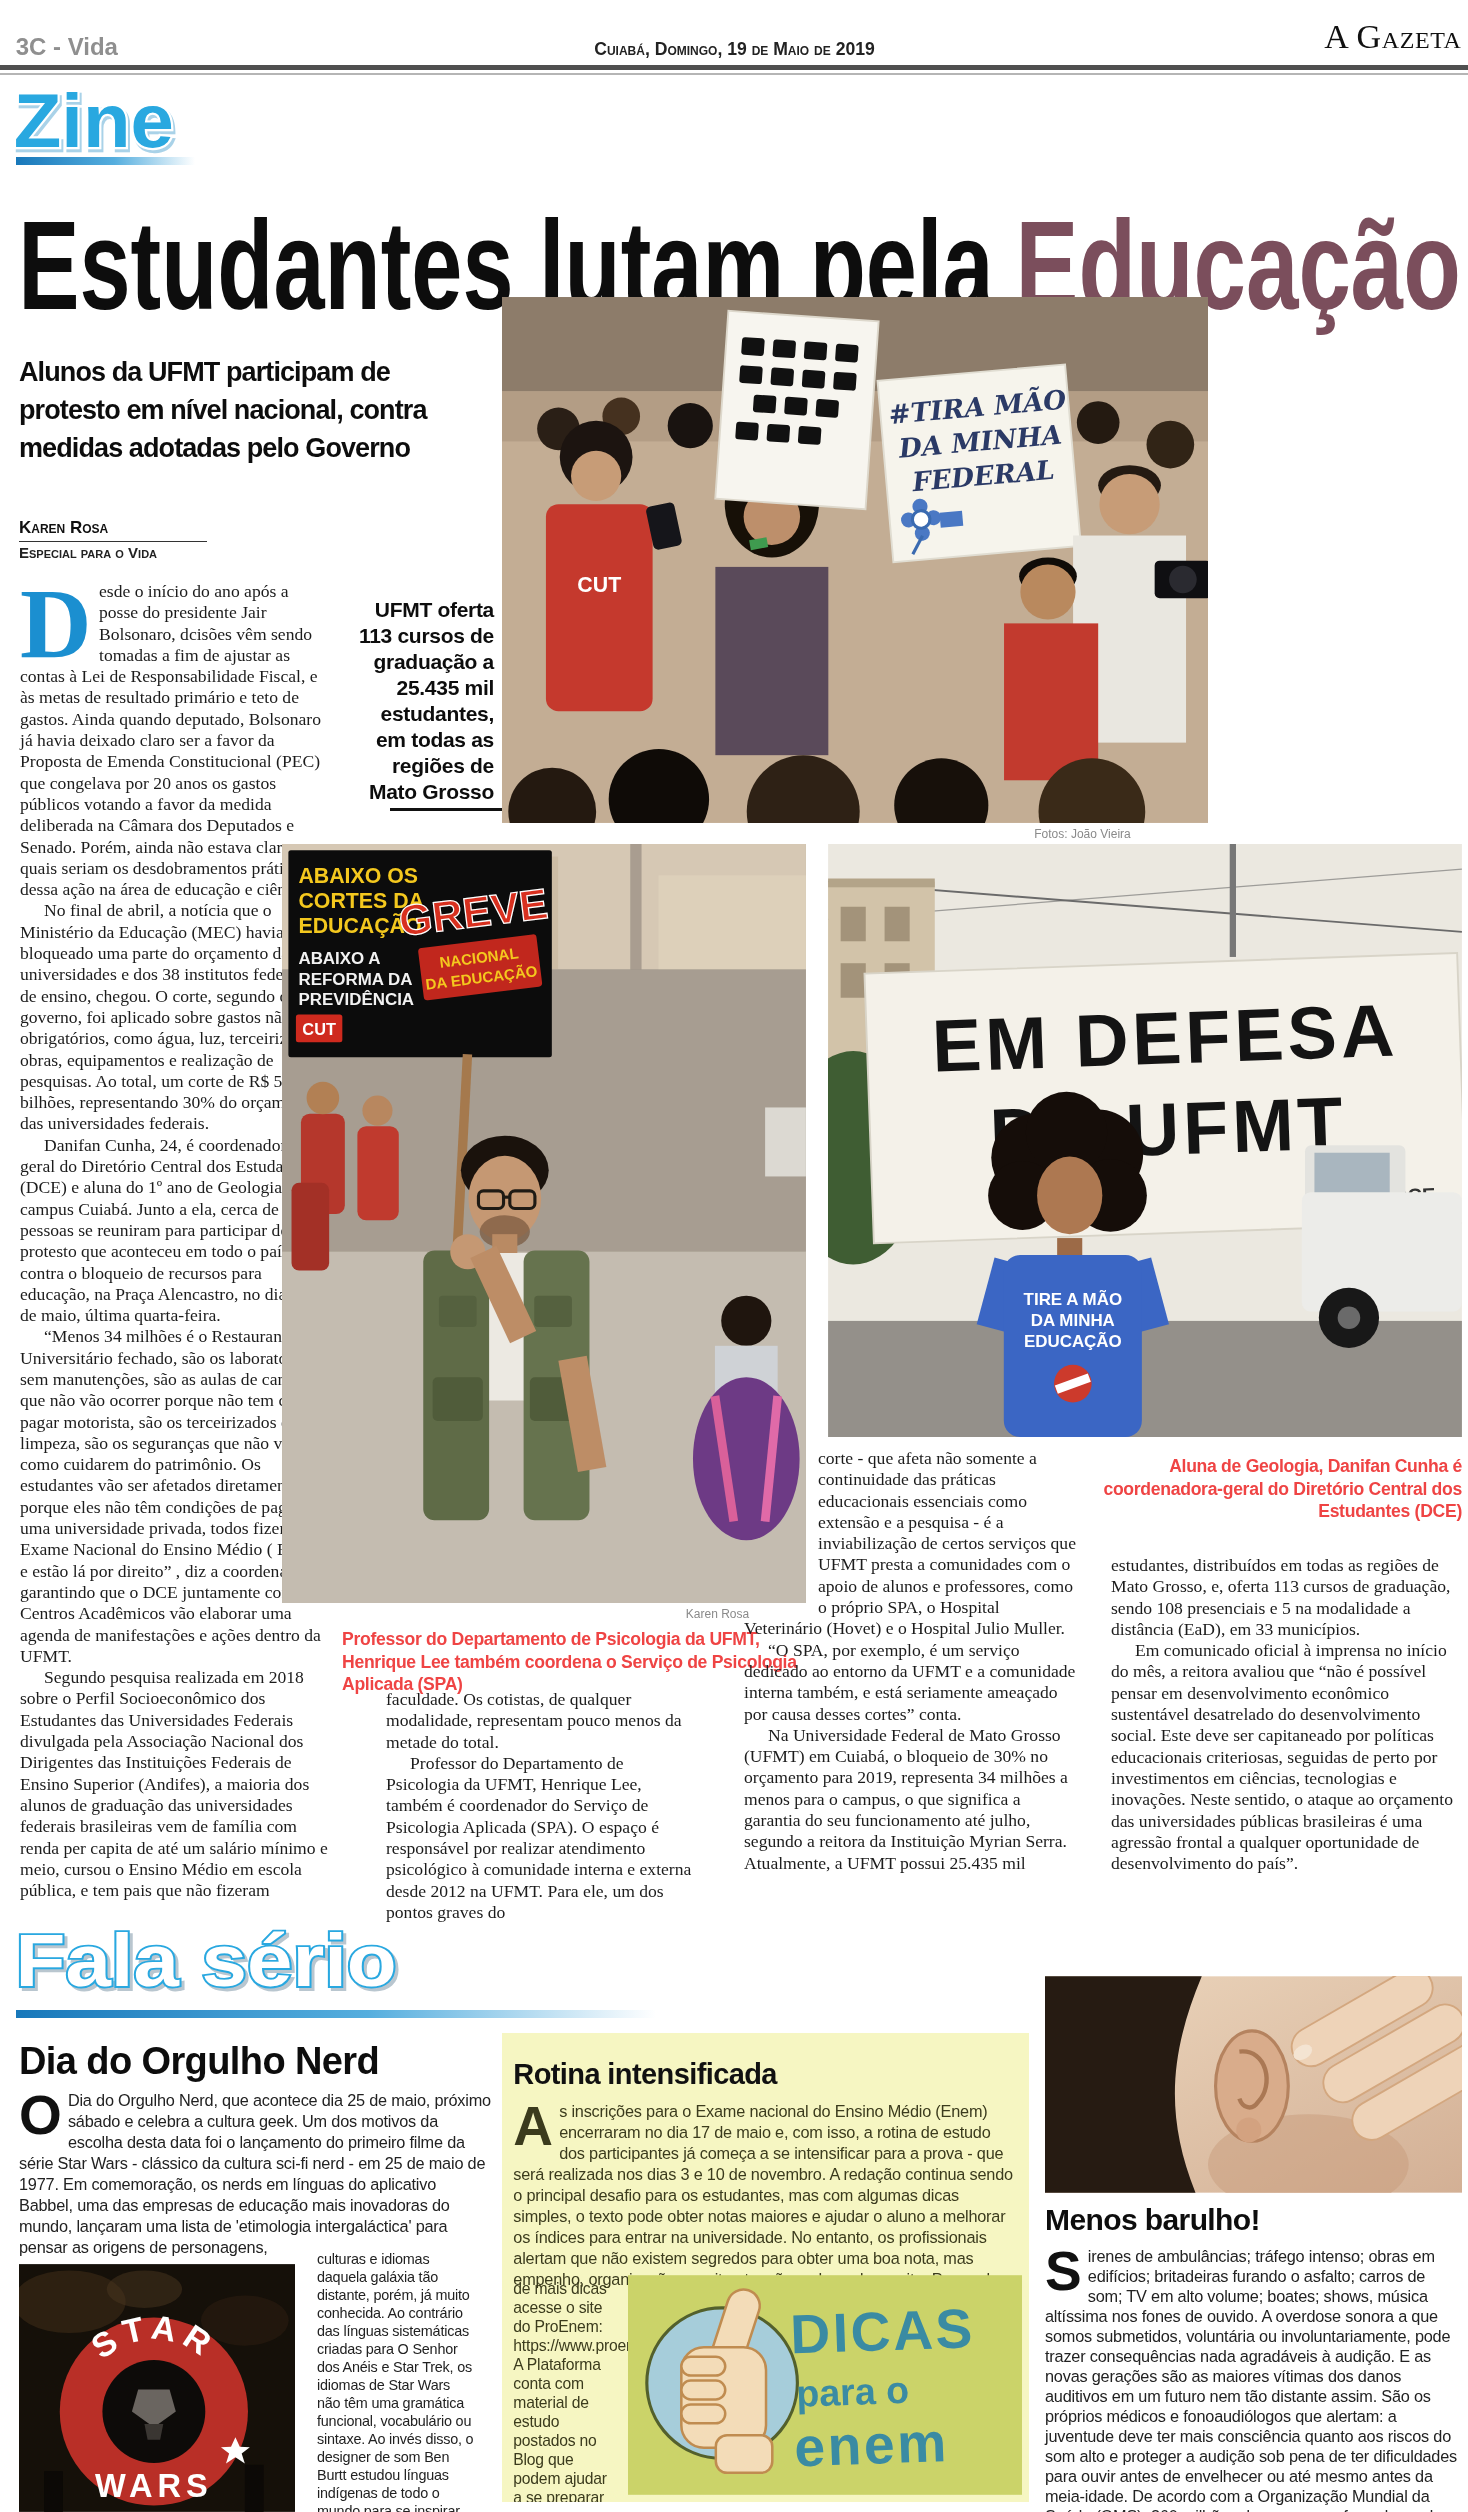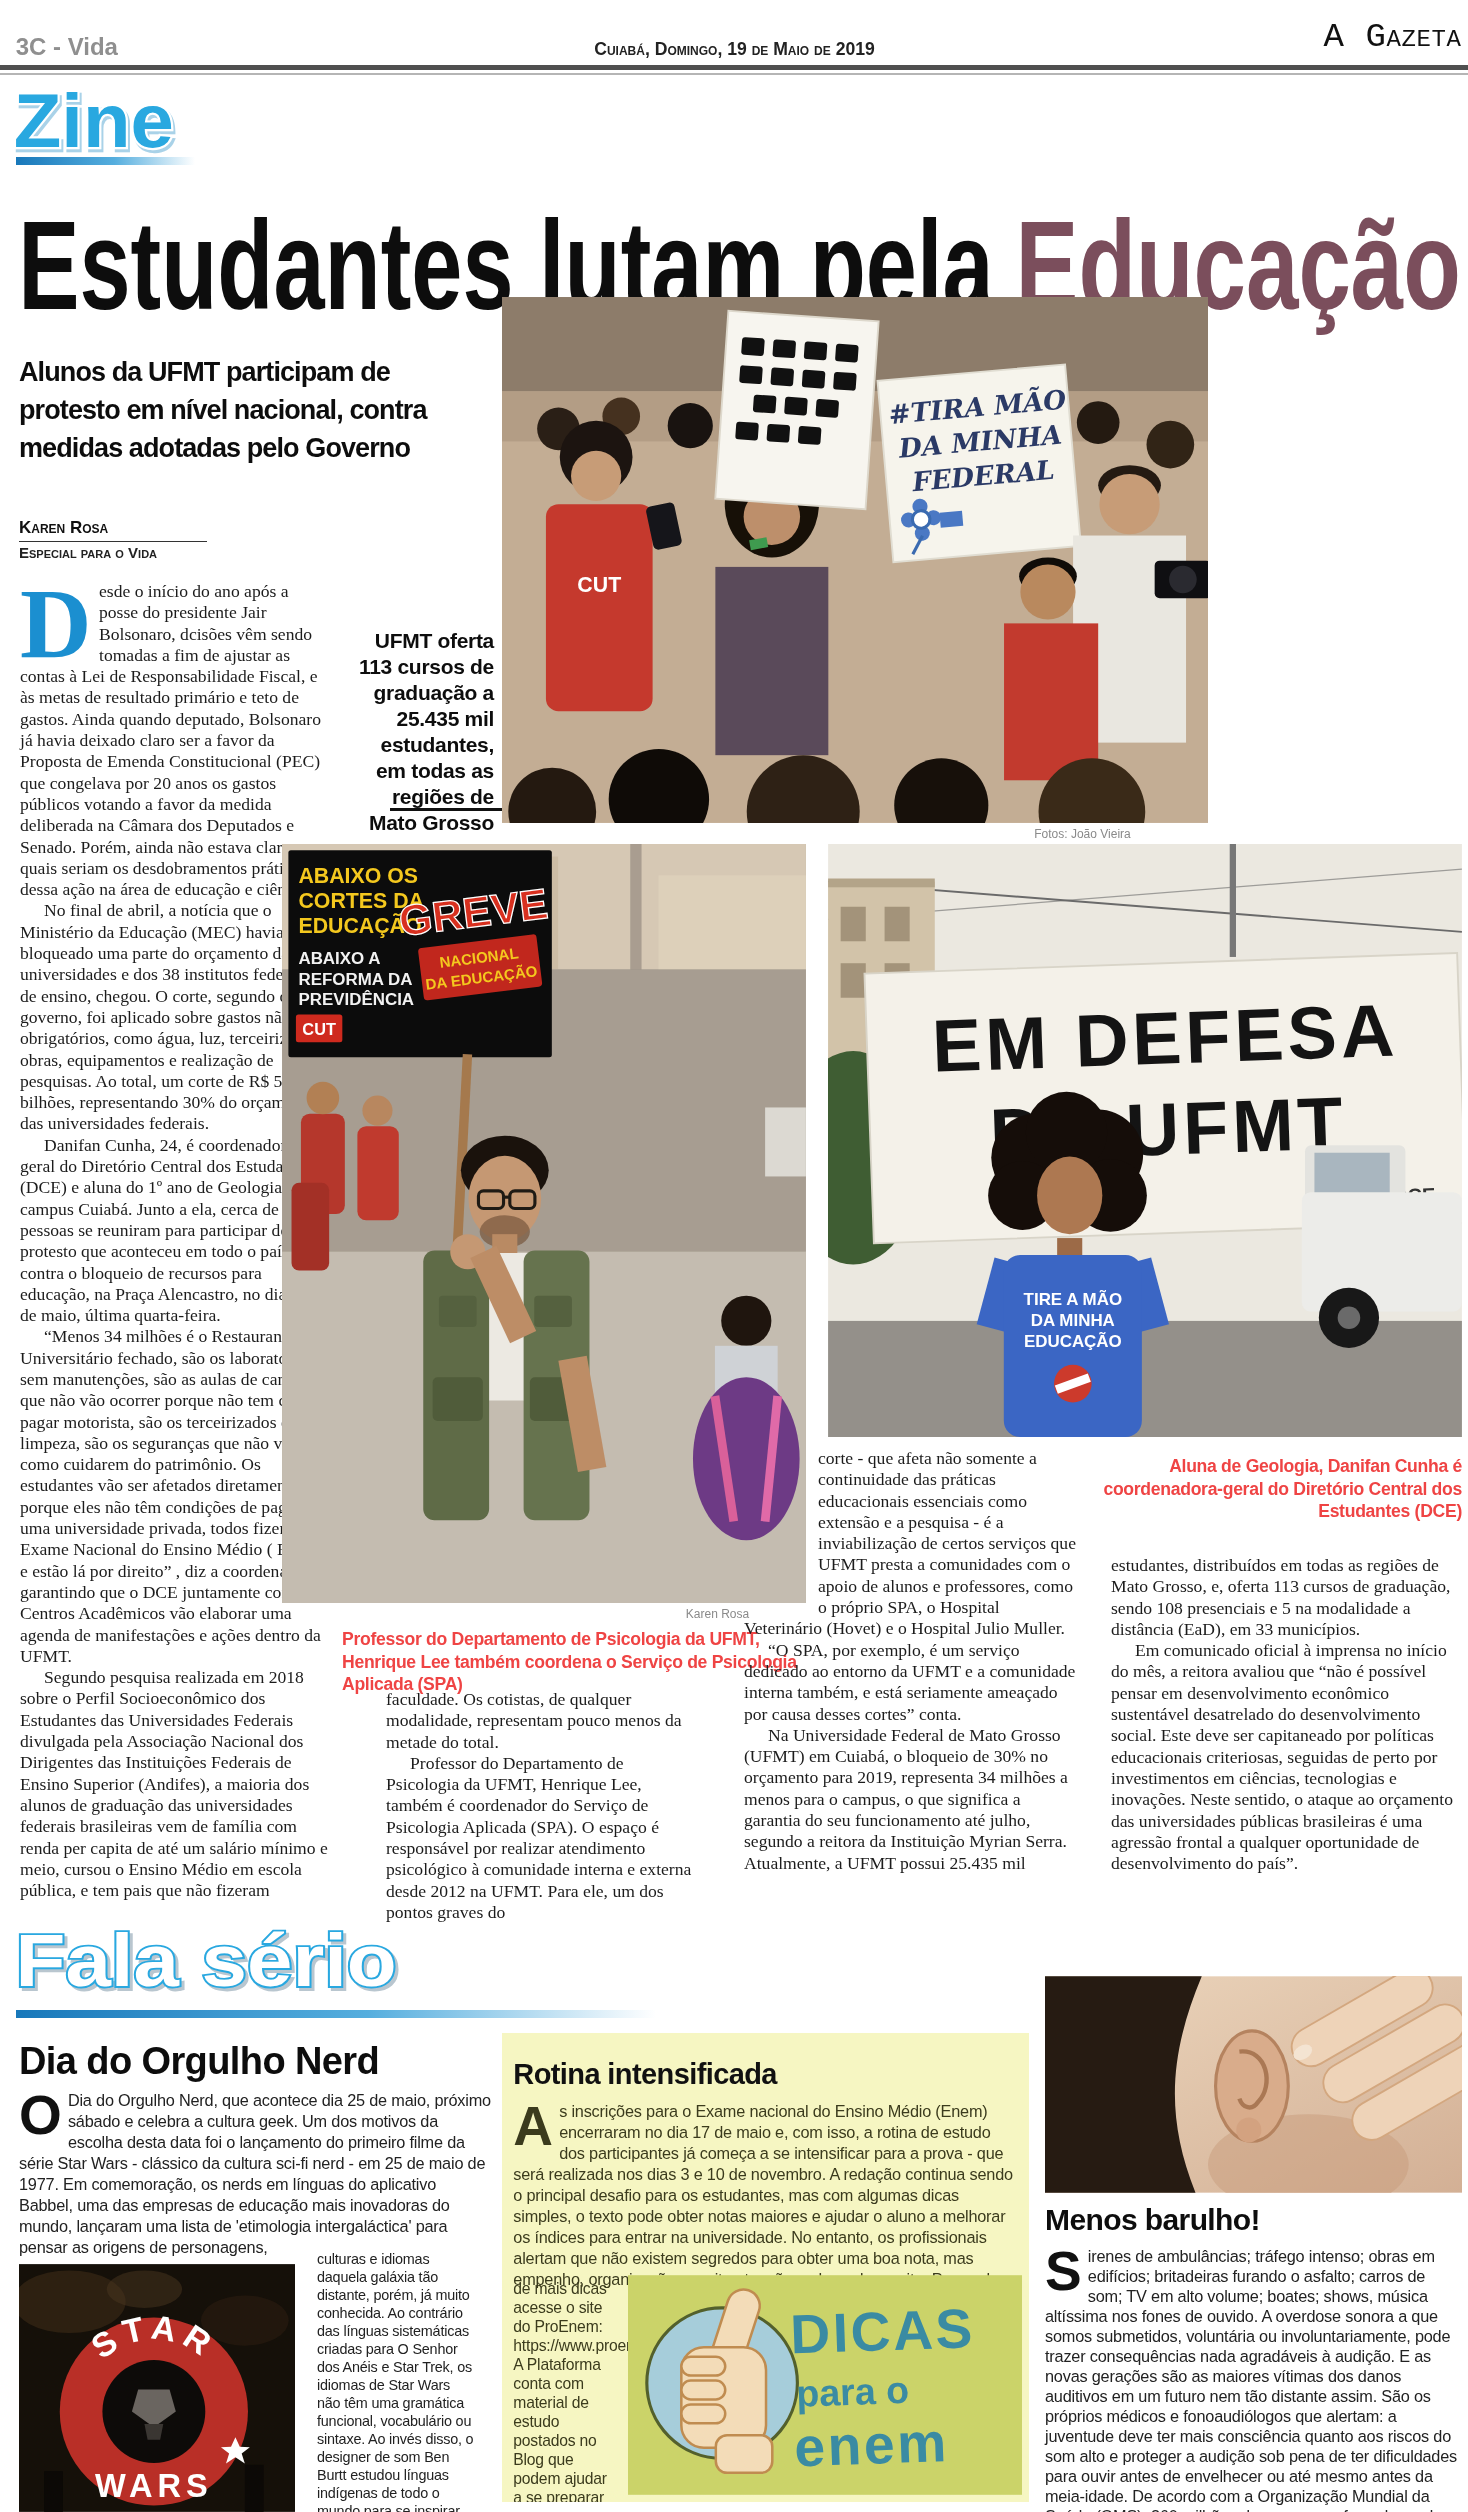--- a/index.html
+++ b/index.html
@@ -12,26 +12,26 @@
   .dropcap{float:left;font-weight:bold;}
   .dc-blue{font-family:"Liberation Serif",serif;color:#1b8fd0;font-size:99px;line-height:77px;
            padding:3.8px 7.5px 0 0;}
   .dc-sans{font-family:"Liberation Sans",sans-serif;color:#111;font-size:55px;line-height:44px;
            padding:2.5px 6.3px 0 0;}
   .sansbody p{margin:0;font-size:16.3px;line-height:21px;letter-spacing:-0.2px;color:#222;}
   .headcond{font-weight:bold;letter-spacing:-0.6px;color:#0d0d0d;}
   .caption{font-weight:bold;font-size:17.6px;line-height:22.6px;letter-spacing:-0.3px;color:#ef4444;}
   .credit{font-size:12px;color:#8a8a8a;text-align:center;}
   .pullquote{font-weight:bold;font-size:21px;line-height:26px;letter-spacing:-0.3px;
-             text-align:right;color:#0d0d0d;margin-top:31px;}
+             text-align:right;color:#0d0d0d;}
   .bluerule{background:linear-gradient(90deg,#1878ba 0%,#55aede 55%,rgba(190,225,245,0) 100%);}
   .mast-section{font-size:24px;font-weight:bold;color:#8f8f8f;}
   .mast-date{font-family:"Liberation Sans",sans-serif;font-variant:small-caps;font-weight:bold;
              font-size:17.6px;color:#222;text-align:center;}
-  .mast-paper{font-family:Liberation Mono, monospace;font-variant:small-caps;font-size:34px;
+  .mast-paper{font-family:Liberation Serif, serif;font-variant:small-caps;font-size:34px;
               color:#111;letter-spacing:0.6px;text-align:right;}
   .spacer3{float:left;width:74px;height:157px;}
   .olive p{color:#3b3b1d;}
   .yellowbox{background:#f6f6c2;}
 </style>
 </head>
 <body>
 
 <div class="page">
 

